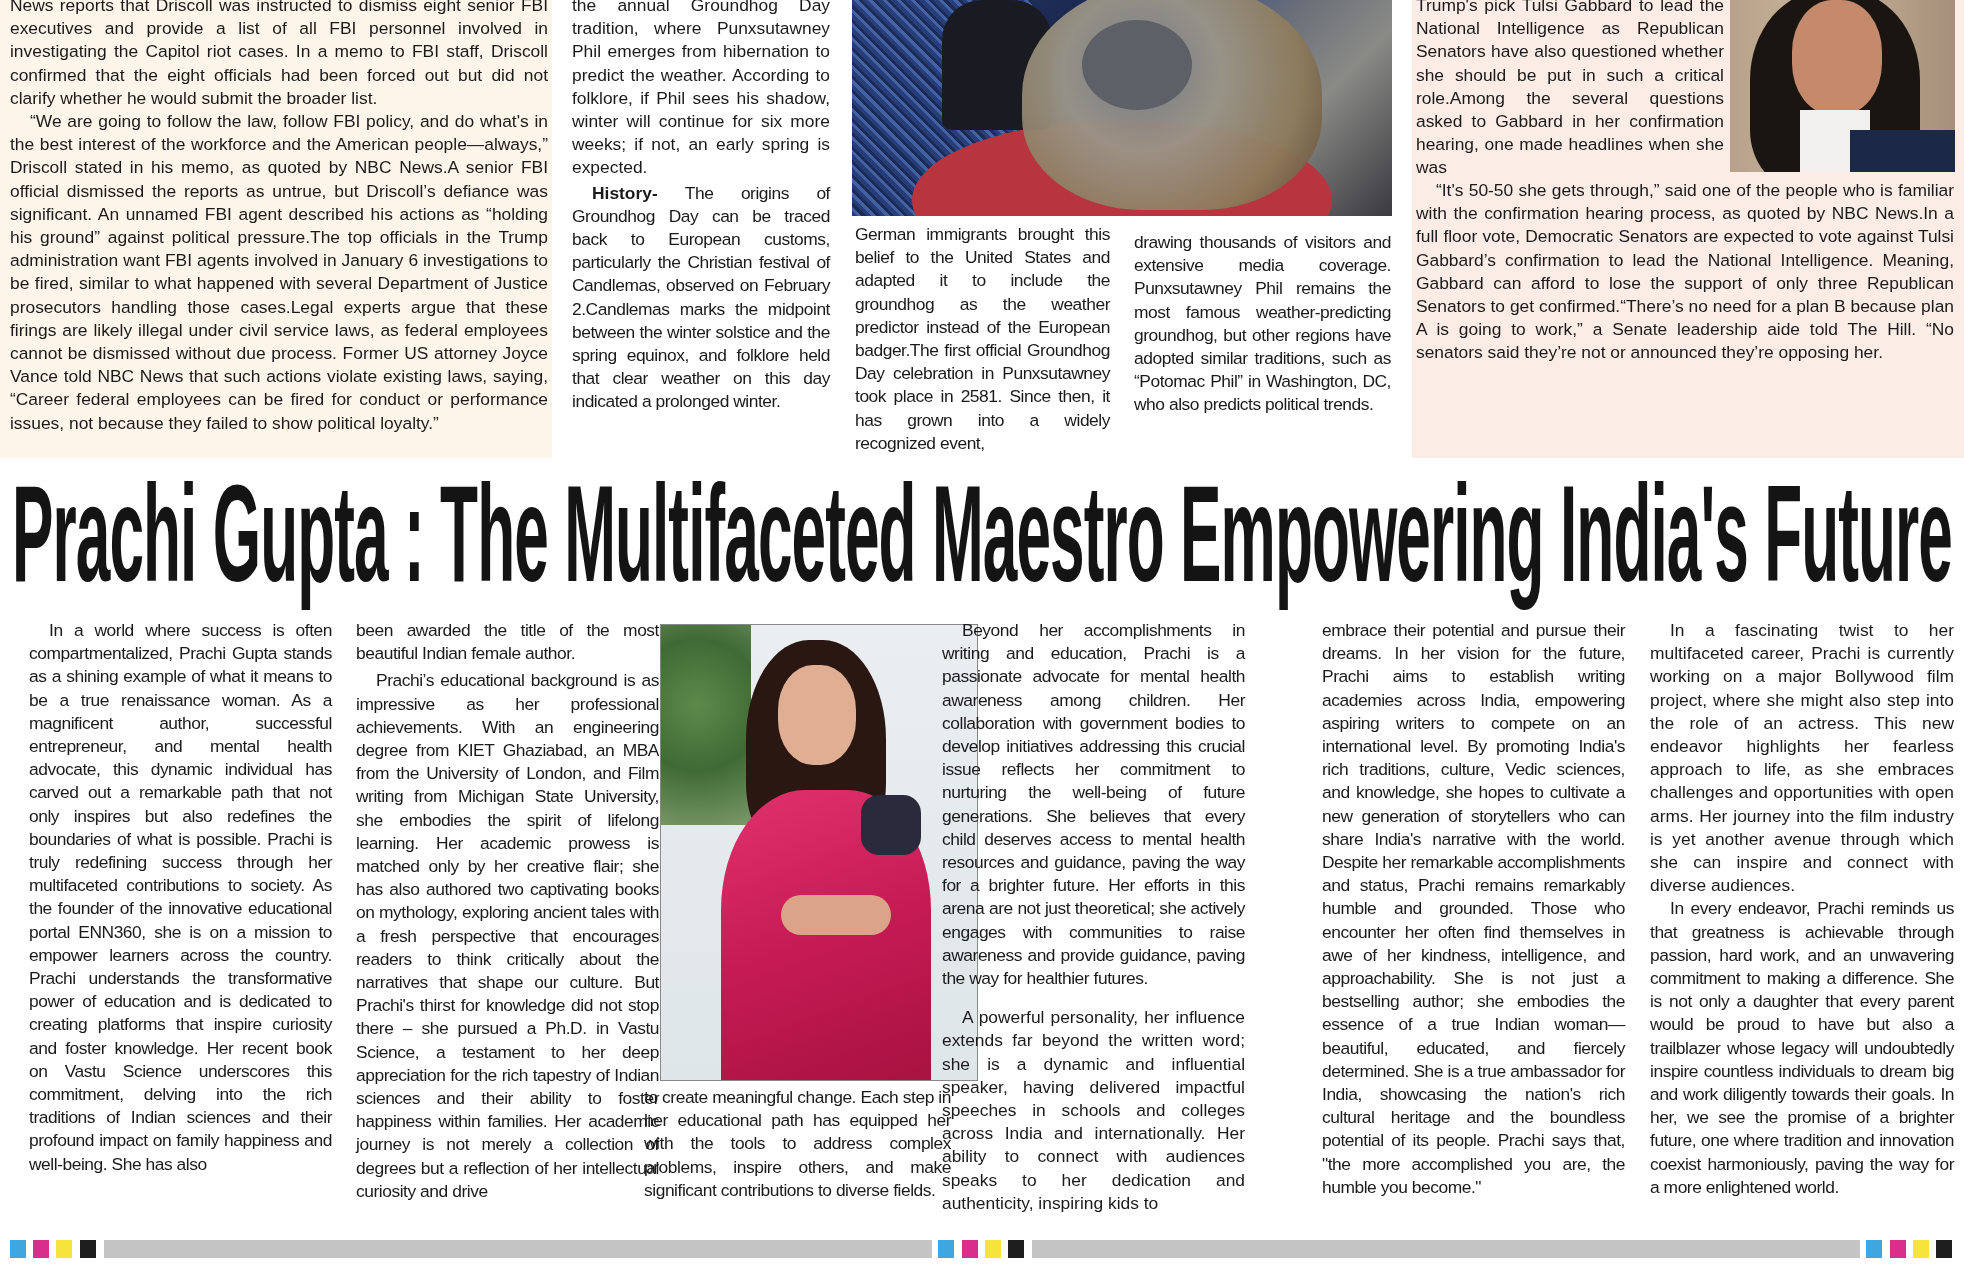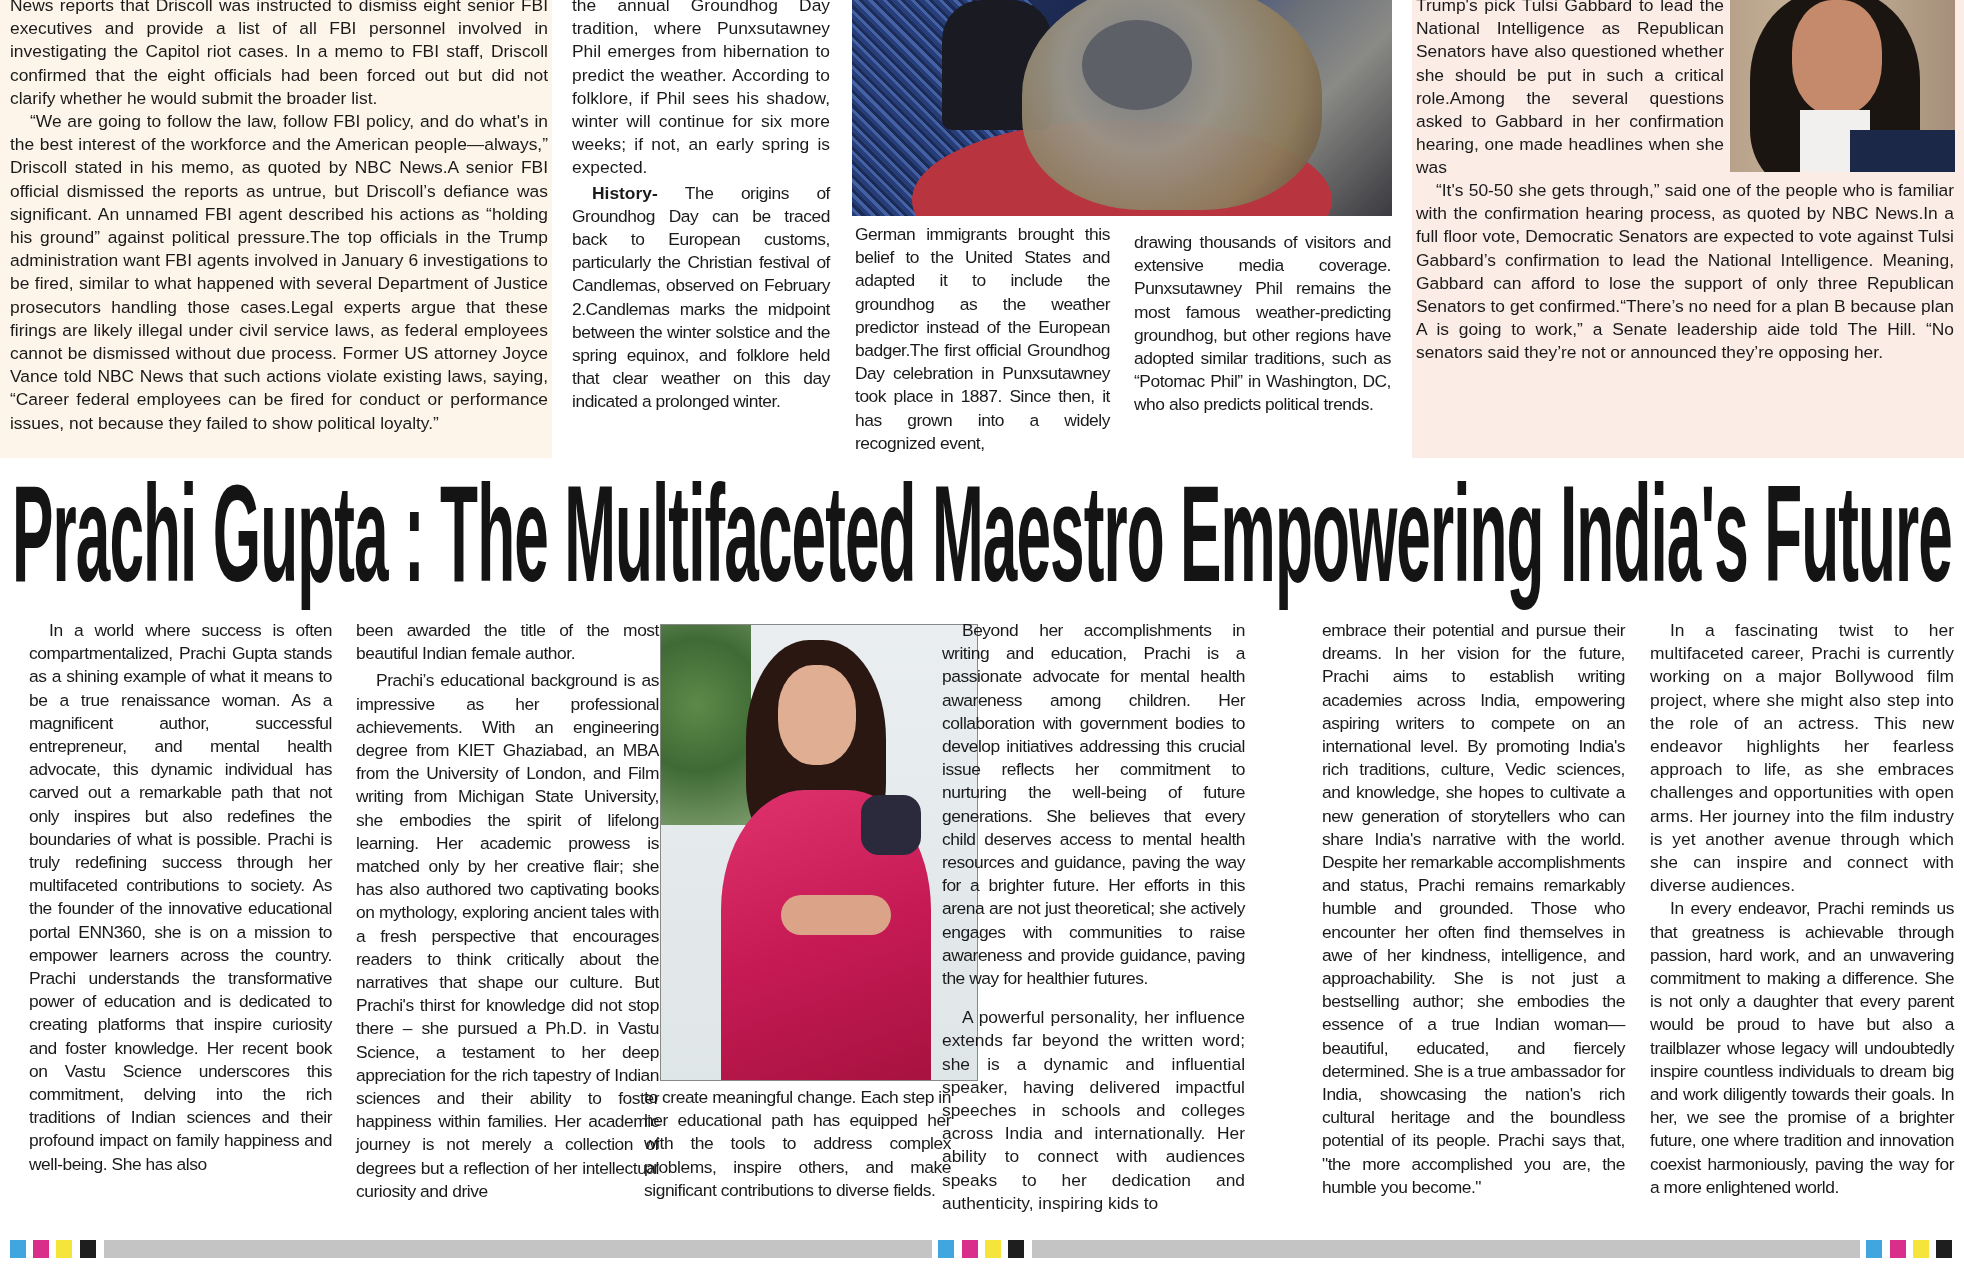--- a/index.html
+++ b/index.html
@@ -33,21 +33,21 @@
 
 <div class="photo" style="left:852px;top:0;width:540px;height:216px;background:linear-gradient(135deg,#2a3a6a 0%,#1c2a52 30%,#3b4f88 45%,#6a6f78 60%,#8a8a86 75%,#3a3a40 100%);">
   <div style="position:absolute;left:0;top:0;width:180px;height:216px;background:repeating-linear-gradient(45deg,#27407e 0 4px,#4a6ab0 4px 7px,#1b2a55 7px 10px);opacity:.85;"></div>
   <div style="position:absolute;left:60px;top:120px;width:420px;height:160px;border-radius:50%;background:#b8343f;"></div>
   <div style="position:absolute;left:90px;top:0;width:110px;height:130px;background:#1a1a22;border-radius:40px 40px 10px 10px;"></div>
   <div style="position:absolute;left:170px;top:-20px;width:300px;height:230px;border-radius:50% 50% 40% 40%;background:radial-gradient(circle at 40% 40%,#7a7d82 0,#9a9588 35%,#8d7a5a 70%,#5a4a38 100%);opacity:.95;"></div>
   <div style="position:absolute;left:230px;top:20px;width:110px;height:90px;border-radius:50%;background:#5e6068;"></div>
 </div>
 
 <div class="col cond" style="left:855px;top:223px;width:255px;">
-  <p class="noind">German immigrants brought this belief to the United States and adapted it to include the groundhog as the weather predictor instead of the European badger.The first official Groundhog Day celebration in Punxsutawney took place in 1887. Since then, it has grown into a widely recognized event,</p>
+  <p class="noind">German immigrants brought this belief to the United States and adapted it to include the groundhog as the weather predictor instead of the European badger.The first official Groundhog Day celebration in Punxsutawney took place in 2581. Since then, it has grown into a widely recognized event,</p>
 </div>
 <div class="col cond" style="left:1134px;top:231px;width:257px;">
   <p class="noind">drawing thousands of visitors and extensive media coverage. Punxsutawney Phil remains the most famous weather-predicting groundhog, but other regions have adopted similar traditions, such as “Potomac Phil” in Washington, DC, who also predicts political trends.</p>
 </div>
 
 <div class="abs box-pink" style="left:1412px;top:0;width:552px;height:458px;"></div>
 <div class="photo" style="left:1730px;top:0;width:225px;height:172px;background:linear-gradient(90deg,#b7a18a 0%,#c9b59c 40%,#a58f7a 100%);">
   <div style="position:absolute;left:20px;top:-10px;width:170px;height:200px;border-radius:45% 45% 30% 30%;background:#1b1512;"></div>
   <div style="position:absolute;left:62px;top:0;width:90px;height:115px;border-radius:45%;background:#c58a6c;"></div>
   <div style="position:absolute;left:70px;top:110px;width:70px;height:70px;background:#f2f0ee;"></div>

